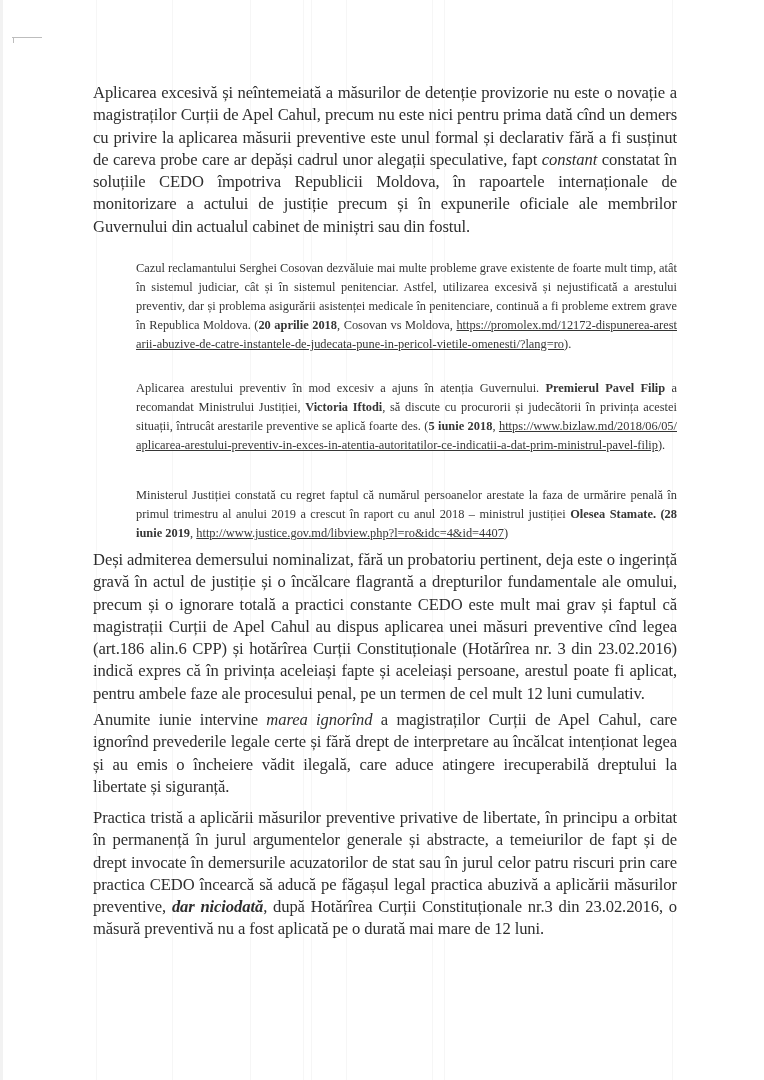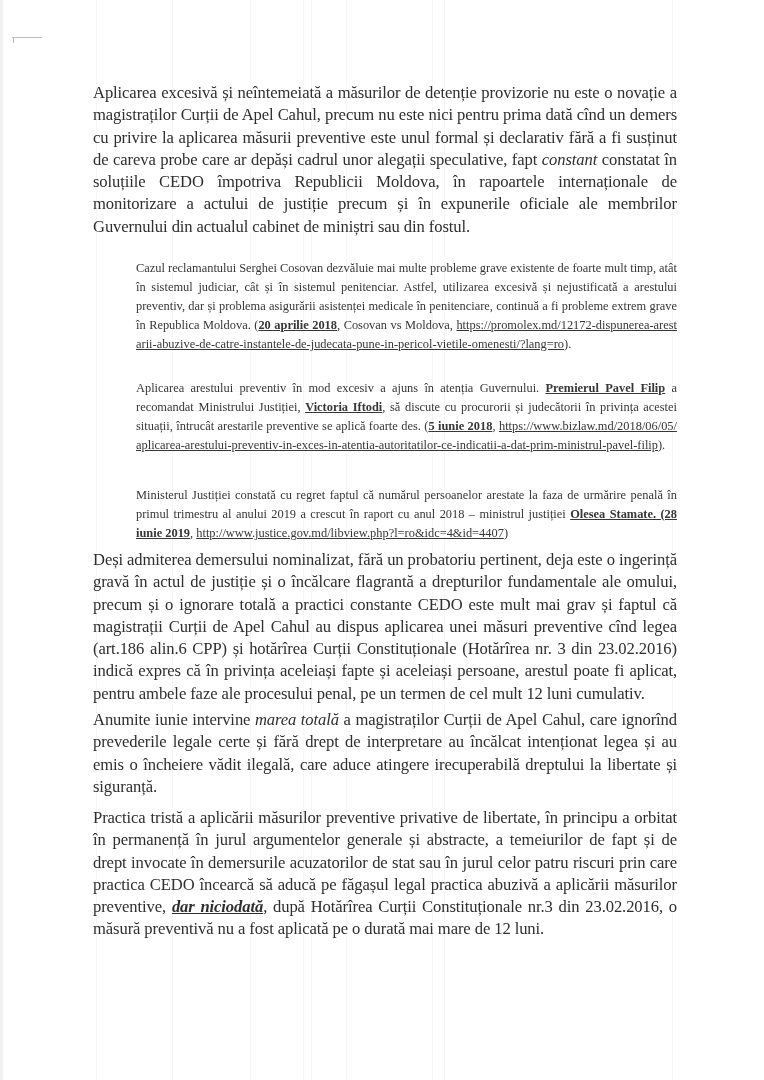--- a/index.html
+++ b/index.html
@@ -70,21 +70,21 @@
     line-height: 19px;
     text-align: justify;
     color: #363636;
     margin: 0;
   }
   .quote-text a, .link {
     color: #363636;
     text-decoration: underline;
     word-break: break-all;
   }
-  b, .bold { font-weight: bold; text-decoration: underline; }
+  b, .bold { font-weight: bold; }
   i, .ital { font-style: italic; }
 </style>
 </head>
 <body>
 
 <div class="page">
   <div class="left-edge"></div>
   <div class="streak" style="left:96px"></div>
   <div class="streak" style="left:172px"></div>
   <div class="streak" style="left:250px"></div>
@@ -99,16 +99,16 @@
   <p class="body-text" style="top:82px"><span>Aplicarea excesivă și neîntemeiată a măsurilor de detenție provizorie nu este o novație a magistraților Curții de Apel Cahul, precum nu este nici pentru prima dată cînd un demers cu privire la aplicarea măsurii preventive este unul formal și declarativ fără a fi susținut de careva probe care ar depăși cadrul unor alegații speculative, fapt </span><i>constant</i><span> constatat în soluțiile CEDO împotriva Republicii Moldova, în rapoartele internaționale de monitorizare a actului de justiție precum și în expunerile oficiale ale membrilor Guvernului din actualul cabinet de miniștri sau din fostul.</span></p>
 
   <p class="quote-text" style="top:259px"><span>Cazul reclamantului Serghei Cosovan dezvăluie mai multe probleme grave existente de foarte mult timp, atât în sistemul judiciar, cât și în sistemul penitenciar. Astfel, utilizarea excesivă și nejustificată a arestului preventiv, dar și problema asigurării asistenței medicale în penitenciare, continuă a fi probleme extrem grave în Republica Moldova. (</span><b>20 aprilie 2018</b><span>, Cosovan vs Moldova, </span><a class="link">https://promolex.md/12172-dispunerea-arestarii-abuzive-de-catre-instantele-de-judecata-pune-in-pericol-vietile-omenesti/?lang=ro</a><span>).</span></p>
 
   <p class="quote-text" style="top:379px"><span>Aplicarea arestului preventiv în mod excesiv a ajuns în atenția Guvernului. </span><b>Premierul Pavel Filip</b><span> a recomandat Ministrului Justiției, </span><b>Victoria Iftodi</b><span>, să discute cu procurorii și judecătorii în privința acestei situații, întrucât arestarile preventive se aplică foarte des. (</span><b>5 iunie 2018</b><span>, </span><a class="link">https://www.bizlaw.md/2018/06/05/aplicarea-arestului-preventiv-in-exces-in-atentia-autoritatilor-ce-indicatii-a-dat-prim-ministrul-pavel-filip</a><span>).</span></p>
 
   <p class="quote-text" style="top:486px"><span>Ministerul Justiției constată cu regret faptul că numărul persoanelor arestate la faza de urmărire penală în primul trimestru al anului 2019 a crescut în raport cu anul 2018 – ministrul justiției </span><b>Olesea Stamate. (28 iunie 2019</b><span>, </span><a class="link">http://www.justice.gov.md/libview.php?l=ro&amp;idc=4&amp;id=4407</a><span>)</span></p>
 
   <p class="body-text" style="top:549px">Deși admiterea demersului nominalizat, fără un probatoriu pertinent, deja este o ingerință gravă în actul de justiție și o încălcare flagrantă a drepturilor fundamentale ale omului, precum și o ignorare totală a practici constante CEDO este mult mai grav și faptul că magistrații Curții de Apel Cahul au dispus aplicarea unei măsuri preventive cînd legea (art.186 alin.6 CPP) și hotărîrea Curții Constituționale (Hotărîrea nr. 3 din 23.02.2016) indică expres că în privința aceleiași fapte și aceleiași persoane, arestul poate fi aplicat, pentru ambele faze ale procesului penal, pe un termen de cel mult 12 luni cumulativ.</p>
 
-  <p class="body-text" style="top:709px"><span>Anumite iunie intervine </span><i>marea totală</i><span> a magistraților Curții de Apel Cahul, care ignorînd prevederile legale certe și fără drept de interpretare au încălcat intenționat legea și au emis o încheiere vădit ilegală, care aduce atingere irecuperabilă dreptului la libertate și siguranță.</span></p>
+  <p class="body-text" style="top:709px"><span>Anumite iunie intervine </span><i>marea ignorînd</i><span> a magistraților Curții de Apel Cahul, care ignorînd prevederile legale certe și fără drept de interpretare au încălcat intenționat legea și au emis o încheiere vădit ilegală, care aduce atingere irecuperabilă dreptului la libertate și siguranță.</span></p>
 
   <p class="body-text" style="top:807px"><span>Practica tristă a aplicării măsurilor preventive privative de libertate, în principu a orbitat în permanență în jurul argumentelor generale și abstracte, a temeiurilor de fapt și de drept invocate în demersurile acuzatorilor de stat sau în jurul celor patru riscuri prin care practica CEDO încearcă să aducă pe făgașul legal practica abuzivă a aplicării măsurilor preventive, </span><b><i>dar niciodată</i></b><span>, după Hotărîrea Curții Constituționale nr.3 din 23.02.2016, o măsură preventivă nu a fost aplicată pe o durată mai mare de 12 luni.</span></p>
 </div>
 
 </body></html>

